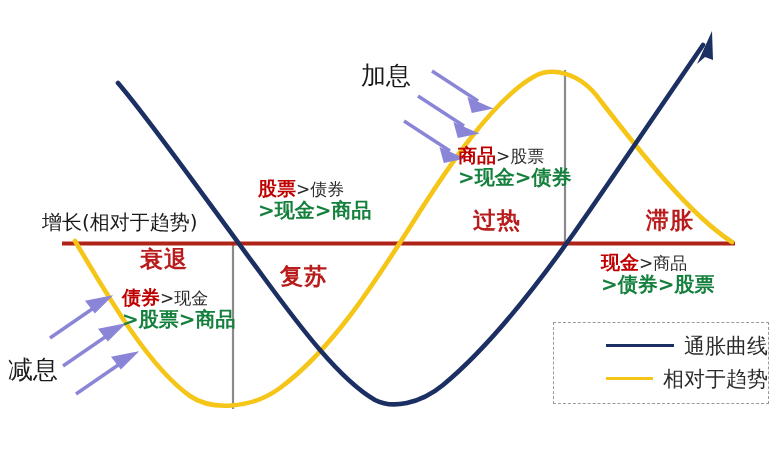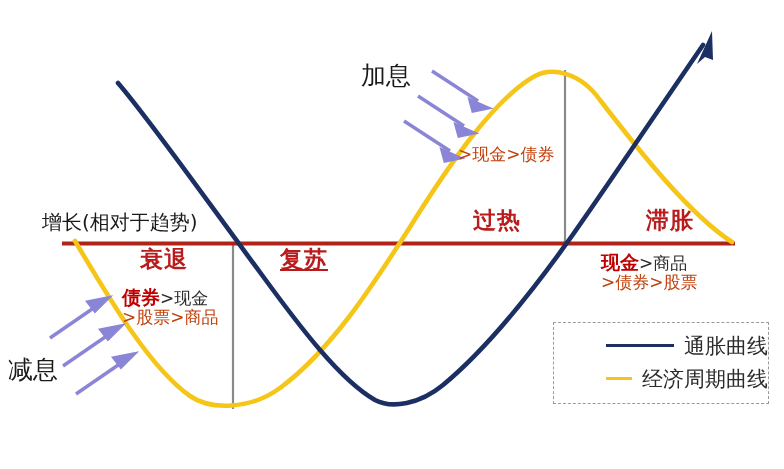--- a/index.html
+++ b/index.html
@@ -16,21 +16,21 @@
 
   .axis-label{
     font-size:20px;color:#1a1a1a;letter-spacing:0px;
   }
   .phase{
     font-size:23px;color:#b91c1c;font-weight:600;letter-spacing:1px;
   }
   .asset-block{font-size:17px;color:#2b2b2b;}
   .asset-block .hl{color:#c00000;font-weight:700;font-size:19px;}
   .asset-block .rest{font-size:17px;color:#2b2b2b;}
-  .asset-line2{font-size:17px;color:#c2410c;}
+  .asset-line2{font-size:20px;color:#15803d;font-weight:bold;}
 
   .rate-label{font-size:25px;color:#1a1a1a;font-weight:400;}
 
   .legend{
     position:absolute;
     border:1.6px dashed #9a9a9a;
     background:#ffffff;
     box-sizing:border-box;
   }
   .legend-row{
@@ -83,50 +83,59 @@
       <line x1="418" y1="96" x2="464" y2="126"></line>
       <polygon points="474,133 456,125, 459,136"></polygon>
       <line x1="404" y1="121" x2="450" y2="151"></line>
       <polygon points="460,158 442,150, 445,161"></polygon>
     </g>
   </svg>
 
   <div class="txt axis-label" style="left:42px;top:211px;">增长(相对于趋势)</div>
 
   <div class="txt phase" style="left:140px;top:247px;text-align:right;">衰退</div>
-  <div class="txt phase" style="left:280px;top:247px;text-decoration:underline;">复苏</div>
+  <div class="txt phase" style="left:280px;top:264px;">复苏</div>
   <div class="txt phase" style="left:473px;top:208px;">过热</div>
   <div class="txt phase" style="left:646px;top:208px;">滞胀</div>
 
   <div class="txt asset-block" style="left:122px;top:287px;">
     <div>
       <span class="hl">债券</span><span class="rest">&gt;现金</span>
     </div>
     <div class="asset-line2">&gt;股票&gt;商品</div>
   </div>
 
+  <div class="txt asset-block" style="left:258px;top:178px;">
+    <div>
+      <span class="hl">股票</span><span class="rest">&gt;债券</span>
+    </div>
+    <div class="asset-line2">&gt;现金&gt;商品</div>
+  </div>
 
   <div class="txt asset-block" style="left:458px;top:145px;">
+    <div>
+      <span class="hl">商品</span><span class="rest">&gt;股票</span>
+    </div>
     <div class="asset-line2">&gt;现金&gt;债券</div>
   </div>
 
   <div class="txt asset-block" style="left:601px;top:252px;">
     <div>
       <span class="hl">现金</span><span class="rest">&gt;商品</span>
     </div>
     <div class="asset-line2">&gt;债券&gt;股票</div>
   </div>
 
   <div class="txt rate-label" style="left:361px;top:62px;">加息</div>
   <div class="txt rate-label" style="left:8px;top:356px;">减息</div>
 
   <div class="legend" style="left:553px;top:322px;width:216px;height:82px;padding-left:42px;">
     <div class="legend-row" style="margin-top:6px;">
       <span class="legend-swatch" style="border-top-color:#1b2f62;"></span>
       <span class="legend-text">通胀曲线</span>
     </div>
     <div class="legend-row">
       <span class="legend-swatch" style="border-top-color:#f5c518;"></span>
-      <span class="legend-text">经济周期曲线</span>
+      <span class="legend-text">相对于趋势</span>
     </div>
   </div>
 
 </div>
 
 </body></html>

